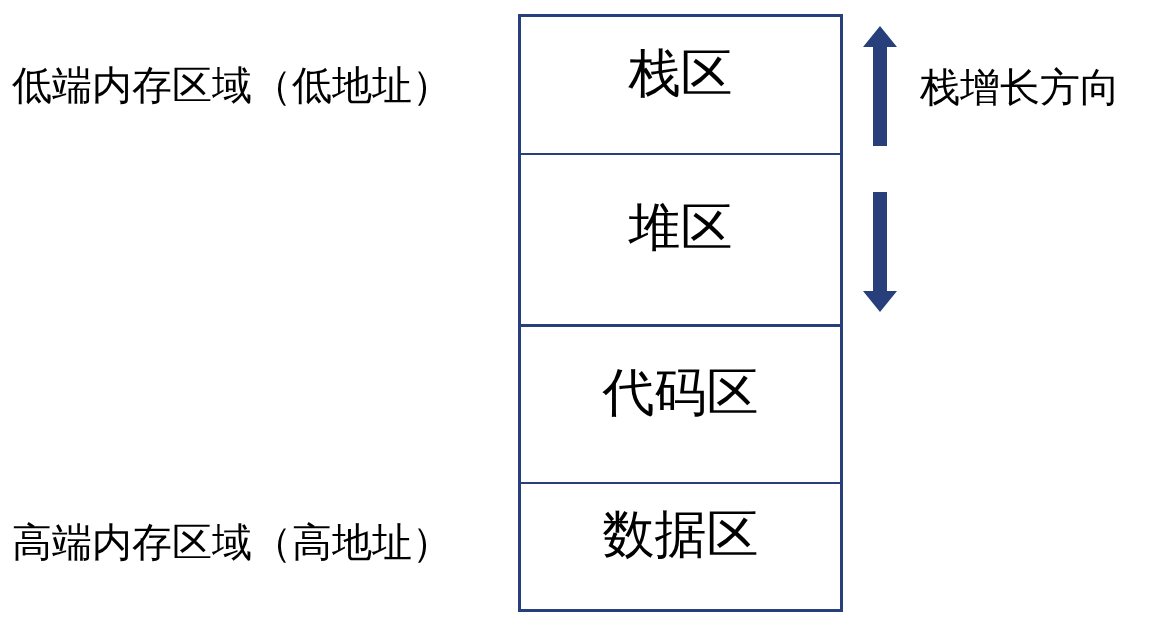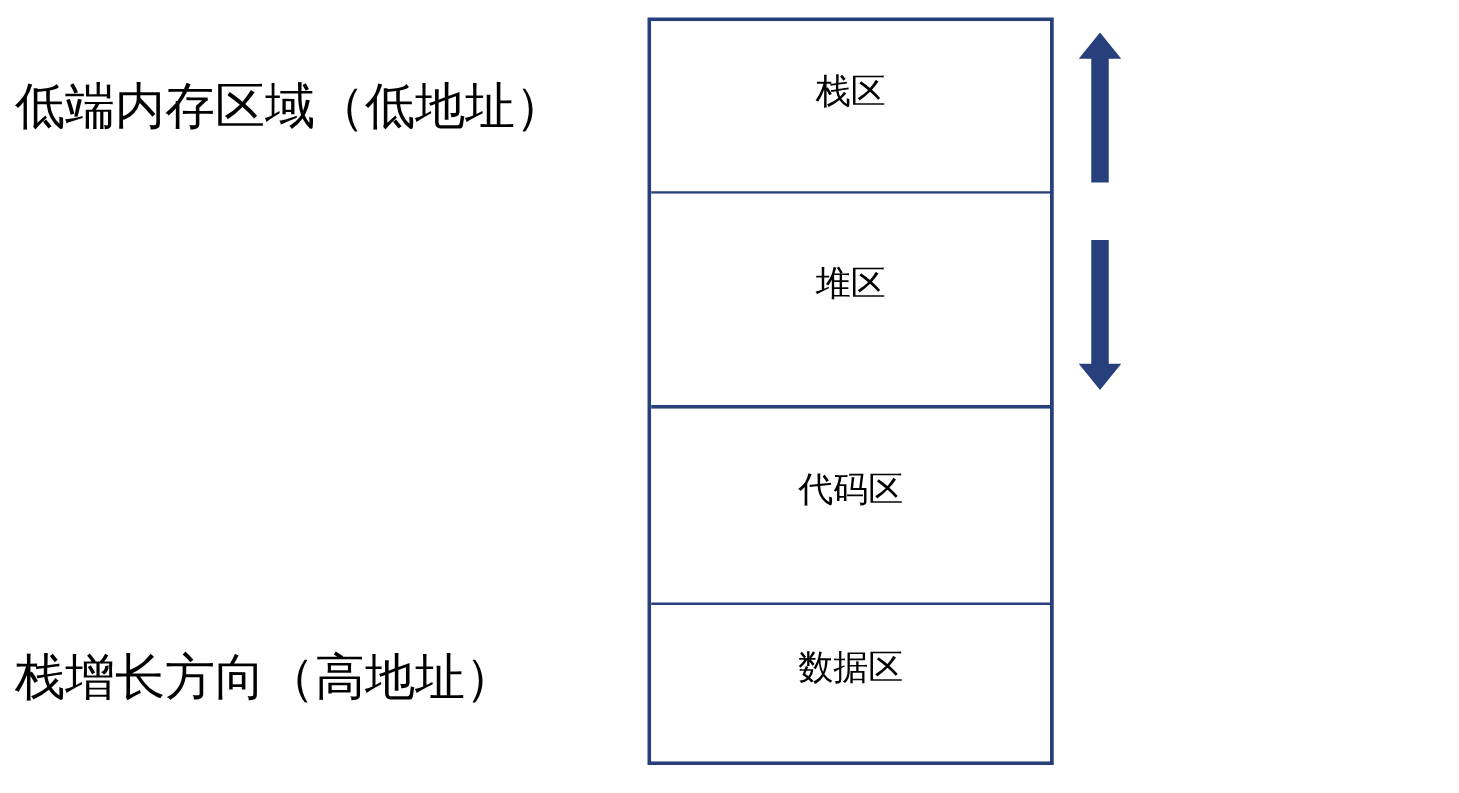--- a/index.html
+++ b/index.html
@@ -45,21 +45,21 @@
   .mem-segment {
     box-sizing: border-box;
     width: 100%;
     position: relative;
     display: flex;
     align-items: center;
     justify-content: center;
     background: #ffffff;
   }
   .mem-segment .seg-label {
-    font-size: 28px;
+    font-size: 52px;
     line-height: 1;
     color: #000000;
     white-space: nowrap;
     
     transform: translateY(-12px);
   }
   
   #seg-stack { height: 154px; border-bottom: 2px solid #27407B; }
   #seg-heap  { height: 192px; border-bottom: 3px solid #27407B; }
   #seg-code  { height: 176px; border-bottom: 2px solid #27407B; }
@@ -82,21 +82,21 @@
     color: #000000;
     white-space: nowrap;
     margin-left: 22px;
   }
 </style>
 </head>
 <body>
 
 <div id="label-low" class="side-label">低端内存区域（低地址）</div>
 
-<div id="label-high" class="side-label">栈增长方向（高地址）</div>
+<div id="label-high" class="side-label">高端内存区域（高地址）</div>
 
 <div id="memory-column">
 
   <div id="seg-stack" class="mem-segment">
     <span class="seg-label">栈区</span>
   </div>
 
   <div id="seg-heap" class="mem-segment">
     <span class="seg-label">堆区</span>
   </div>
@@ -110,20 +110,21 @@
   </div>
 
 </div>
 
 <div id="group-stack" class="arrow-group">
 
   <svg class="arrow-svg" width="36" height="122" viewBox="0 0 36 122">
     <path d="M18 0 L35 21 L25 21 L25 120 L11 120 L11 21 L1 21 Z" fill="#27407B"></path>
   </svg>
 
+  <span class="arrow-caption">栈增长方向</span>
 </div>
 
 <div id="group-heap" class="arrow-group">
 
   <svg class="arrow-svg" width="36" height="122" viewBox="0 0 36 122">
     <path d="M18 122 L35 101 L25 101 L25 2 L11 2 L11 101 L1 101 Z" fill="#27407B"></path>
   </svg>
 
 </div>
 

